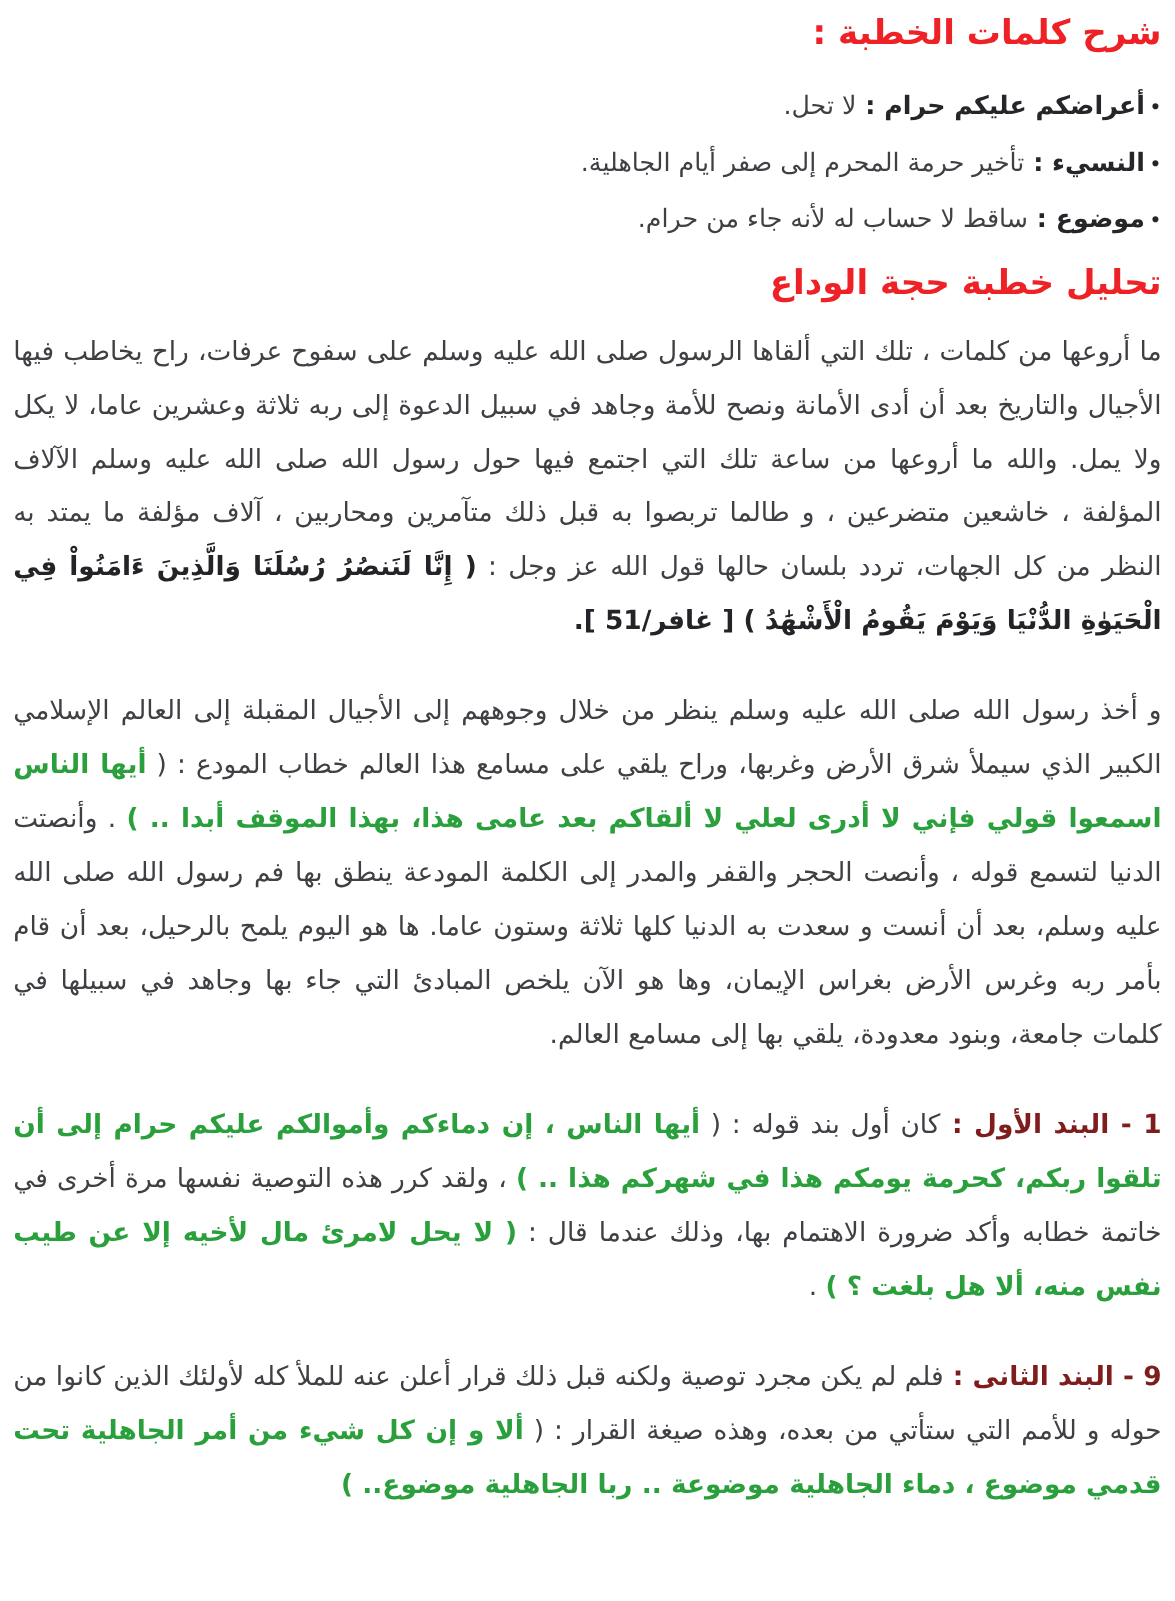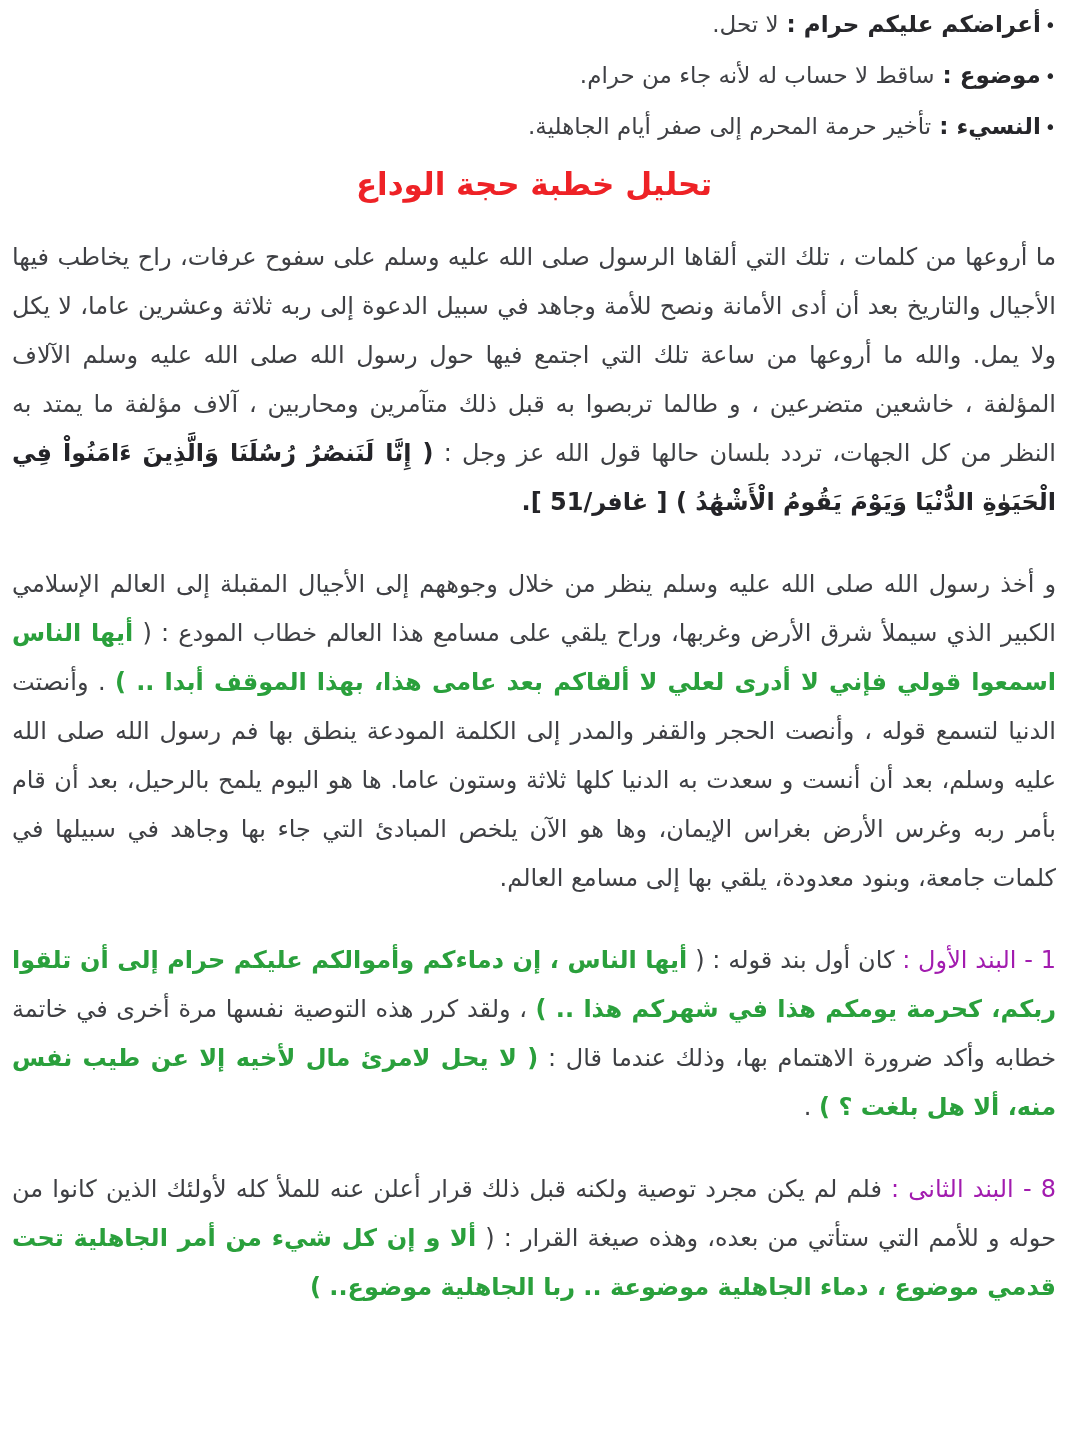--- a/index.html
+++ b/index.html
@@ -21,22 +21,21 @@
   }
   .red-heading {
     color: #ee2226;
     font-size: 31px;
     font-weight: bold;
     text-align: right;
     margin: 2px 0 34px 0;
     line-height: 1.2;
   }
   .red-heading.second {
-    margin: 26px 0 30px 0;
-    text-align: center;
+    margin: 26px 0 18px 0;
   }
   .vocab-list {
     margin: 0 0 4px 0;
   }
   .vitem {
     font-size: 23px;
     color: #3f4044;
     line-height: 1.25;
     margin-bottom: 22px;
   }
@@ -58,39 +57,40 @@
   }
   .bold-black {
     font-weight: bold;
     color: #242428;
   }
   .green-quote {
     font-weight: bold;
     color: #2aa03c;
   }
   .teal-label {
-    font-weight: normal;
-    color: #a21caf;
+    font-weight: bold;
+    color: #7f1d1d;
   }
 </style>
 </head>
 <body>
 
 <div class="page">
 
+  <h1 class="red-heading">شرح كلمات الخطبة :</h1>
 
   <div class="vocab-list">
     <div class="vitem"><span class="bullet">•</span><span class="term">أعراضكم عليكم حرام : </span><span>لا تحل.</span></div>
+    <div class="vitem"><span class="bullet">•</span><span class="term">النسيء : </span><span>تأخير حرمة المحرم إلى صفر أيام الجاهلية.</span></div>
     <div class="vitem"><span class="bullet">•</span><span class="term">موضوع : </span><span>ساقط لا حساب له لأنه جاء من حرام.</span></div>
-    <div class="vitem"><span class="bullet">•</span><span class="term">النسيء : </span><span>تأخير حرمة المحرم إلى صفر أيام الجاهلية.</span></div>
   </div>
 
   <h1 class="red-heading second">تحليل خطبة حجة الوداع</h1>
 
   <p class="body-p"><span>ما أروعها من كلمات ، تلك التي ألقاها الرسول صلى الله عليه وسلم على سفوح عرفات، راح يخاطب فيها الأجيال والتاريخ بعد أن أدى الأمانة ونصح للأمة وجاهد في سبيل الدعوة إلى ربه ثلاثة وعشرين عاما، لا يكل ولا يمل. والله ما أروعها من ساعة تلك التي اجتمع فيها حول رسول الله صلى الله عليه وسلم الآلاف المؤلفة ، خاشعين متضرعين ، و طالما تربصوا به قبل ذلك متآمرين ومحاربين ، آلاف مؤلفة ما يمتد به النظر من كل الجهات، تردد بلسان حالها قول الله عز وجل : </span><span class="bold-black">( إِنَّا لَنَنصُرُ رُسُلَنَا وَالَّذِينَ ءَامَنُواْ فِي الْحَيَوٰةِ الدُّنْيَا وَيَوْمَ يَقُومُ الْأَشْهَٰدُ ) [ غافر/51 ].</span></p>
 
   <p class="body-p"><span>و أخذ رسول الله صلى الله عليه وسلم ينظر من خلال وجوههم  إلى الأجيال المقبلة إلى العالم الإسلامي الكبير الذي سيملأ شرق الأرض وغربها، وراح يلقي على مسامع هذا العالم خطاب المودع : ( </span><span class="green-quote">أيها الناس اسمعوا قولي فإني لا أدرى لعلي لا ألقاكم بعد عامى هذا، بهذا الموقف أبدا .. )</span><span> . وأنصتت الدنيا لتسمع قوله ، وأنصت الحجر والقفر والمدر إلى الكلمة المودعة ينطق بها فم رسول الله صلى الله عليه وسلم، بعد أن أنست و سعدت به الدنيا كلها ثلاثة وستون عاما. ها هو اليوم يلمح بالرحيل، بعد أن قام بأمر ربه وغرس الأرض بغراس الإيمان، وها هو الآن يلخص المبادئ التي جاء بها وجاهد في سبيلها في كلمات جامعة، وبنود معدودة، يلقي بها إلى مسامع العالم.</span></p>
 
   <p class="body-p"><span class="teal-label">1 - البند الأول : </span><span>كان أول بند قوله : ( </span><span class="green-quote">أيها الناس ، إن دماءكم وأموالكم عليكم حرام إلى أن تلقوا ربكم، كحرمة يومكم هذا في شهركم هذا .. )</span><span> ، ولقد كرر هذه التوصية نفسها مرة أخرى في خاتمة خطابه وأكد ضرورة الاهتمام بها، وذلك عندما قال : </span><span class="green-quote">( لا يحل لامرئ مال لأخيه إلا عن طيب نفس منه، ألا هل بلغت ؟ )</span><span> .</span></p>
 
-  <p class="body-p"><span class="teal-label">8 - البند الثانى : </span><span>فلم لم يكن مجرد توصية ولكنه قبل ذلك قرار أعلن عنه للملأ كله لأولئك الذين كانوا من حوله و للأمم التي ستأتي من بعده، وهذه صيغة القرار : ( </span><span class="green-quote">ألا و إن كل شيء من أمر الجاهلية تحت قدمي موضوع ، دماء الجاهلية موضوعة .. ربا الجاهلية موضوع.. )</span></p>
+  <p class="body-p"><span class="teal-label">9 - البند الثانى : </span><span>فلم لم يكن مجرد توصية ولكنه قبل ذلك قرار أعلن عنه للملأ كله لأولئك الذين كانوا من حوله و للأمم التي ستأتي من بعده، وهذه صيغة القرار : ( </span><span class="green-quote">ألا و إن كل شيء من أمر الجاهلية تحت قدمي موضوع ، دماء الجاهلية موضوعة .. ربا الجاهلية موضوع.. )</span></p>
 
 </div>
 
 </body></html>

